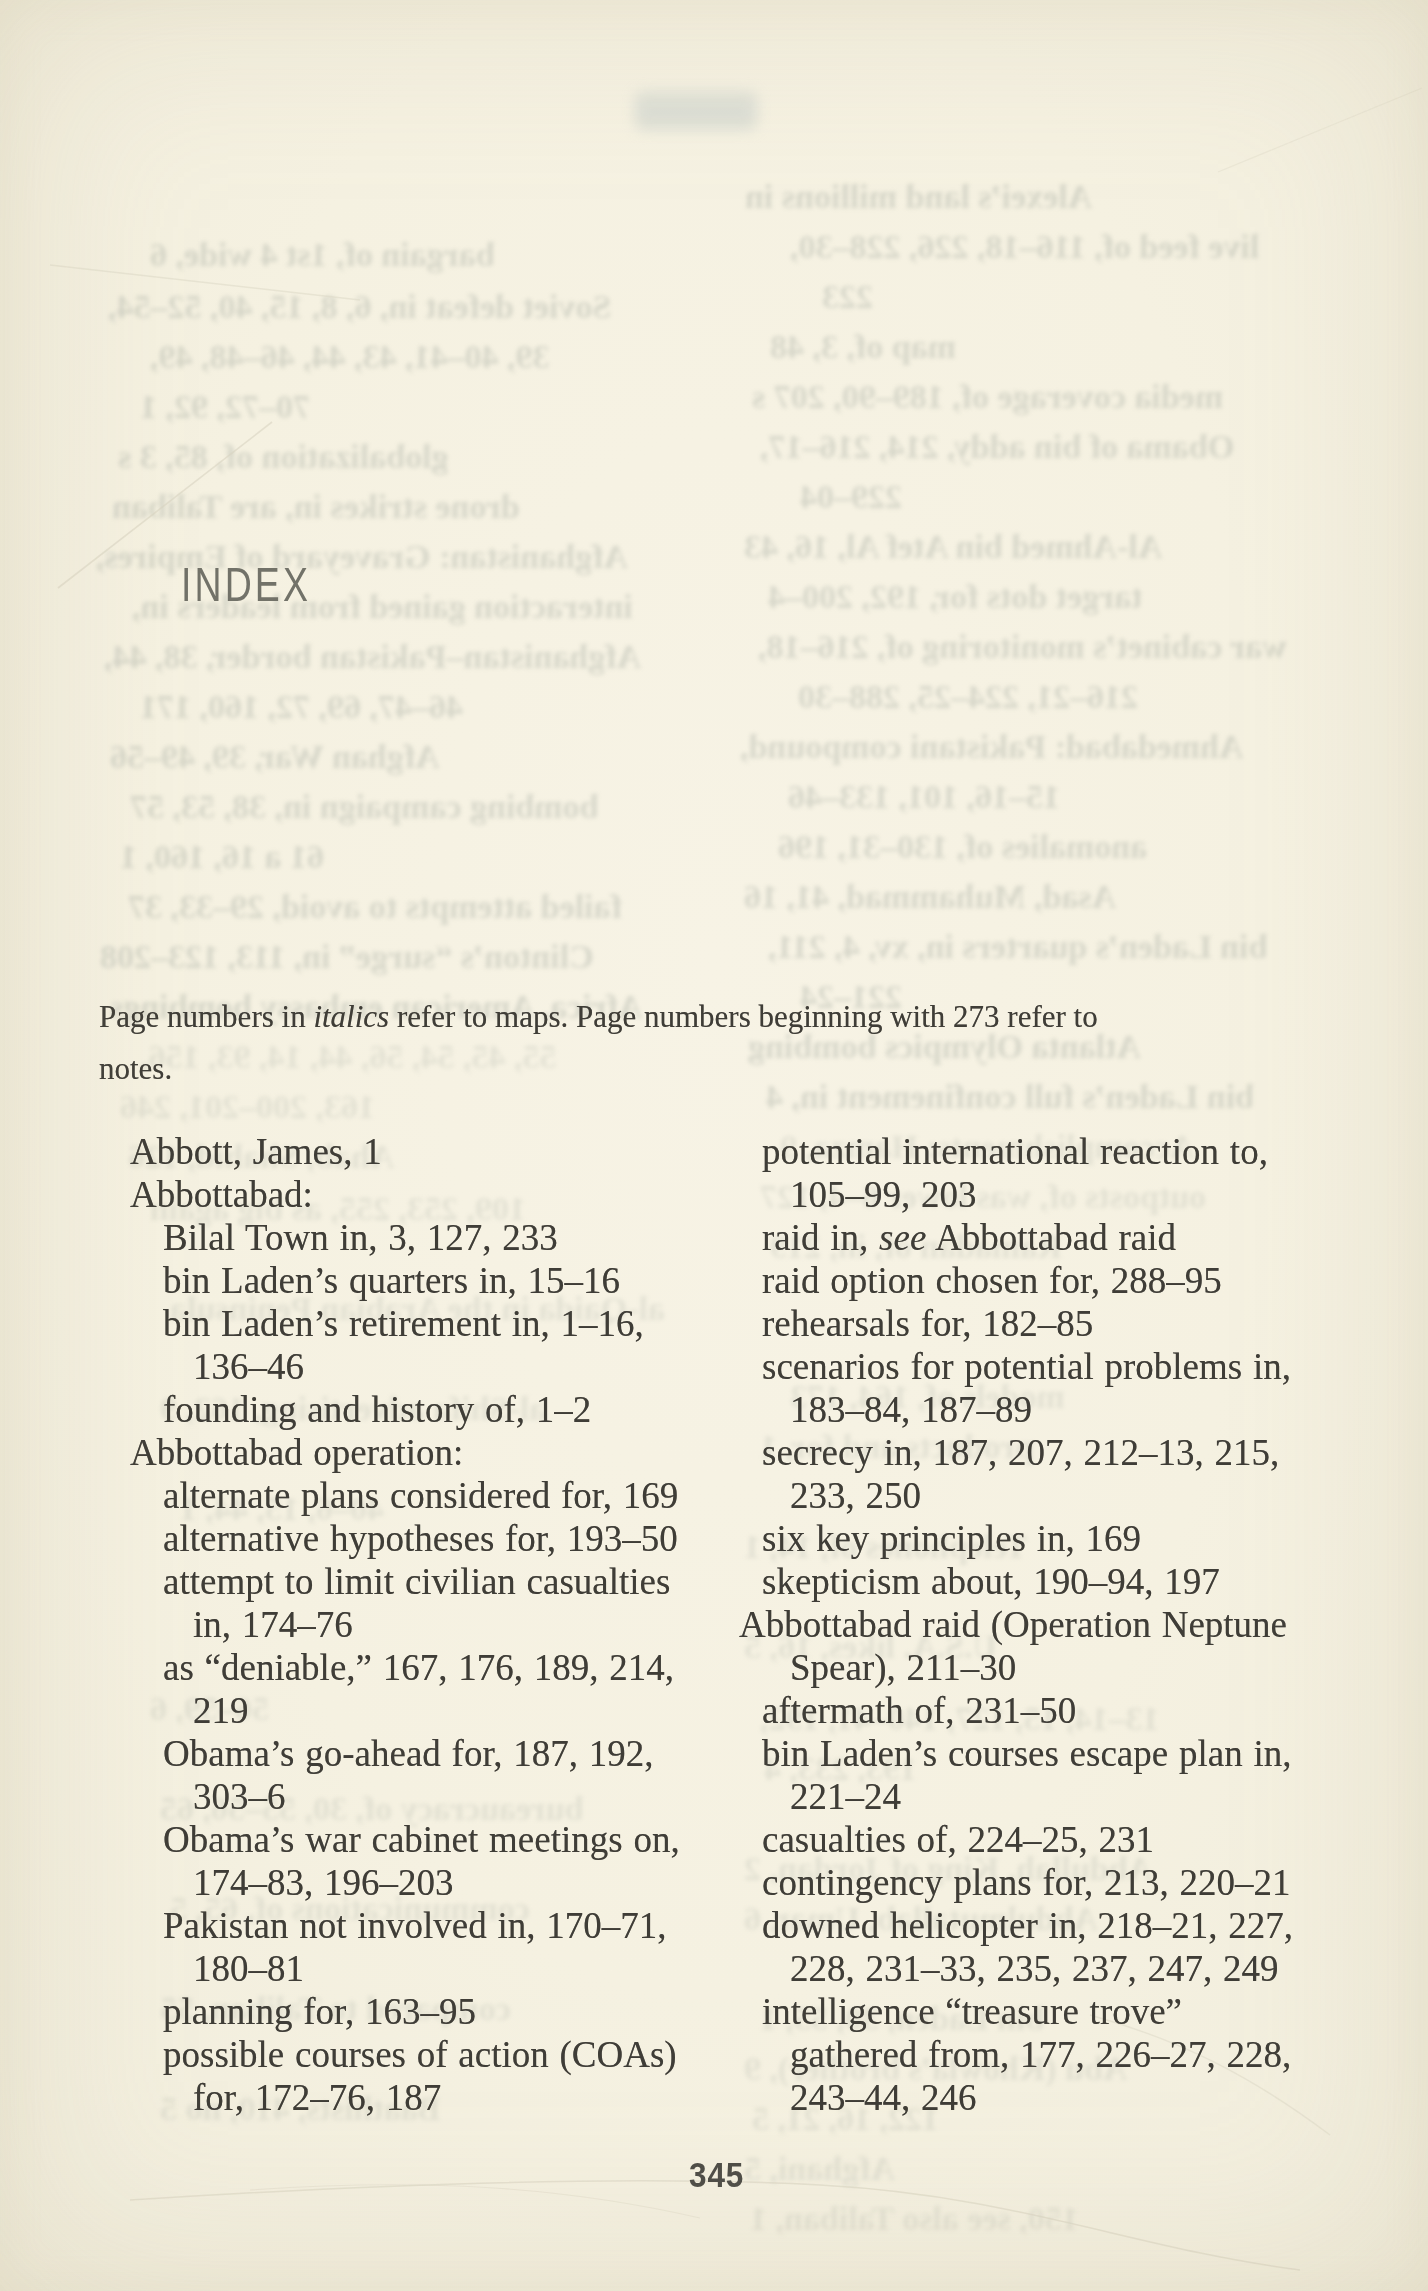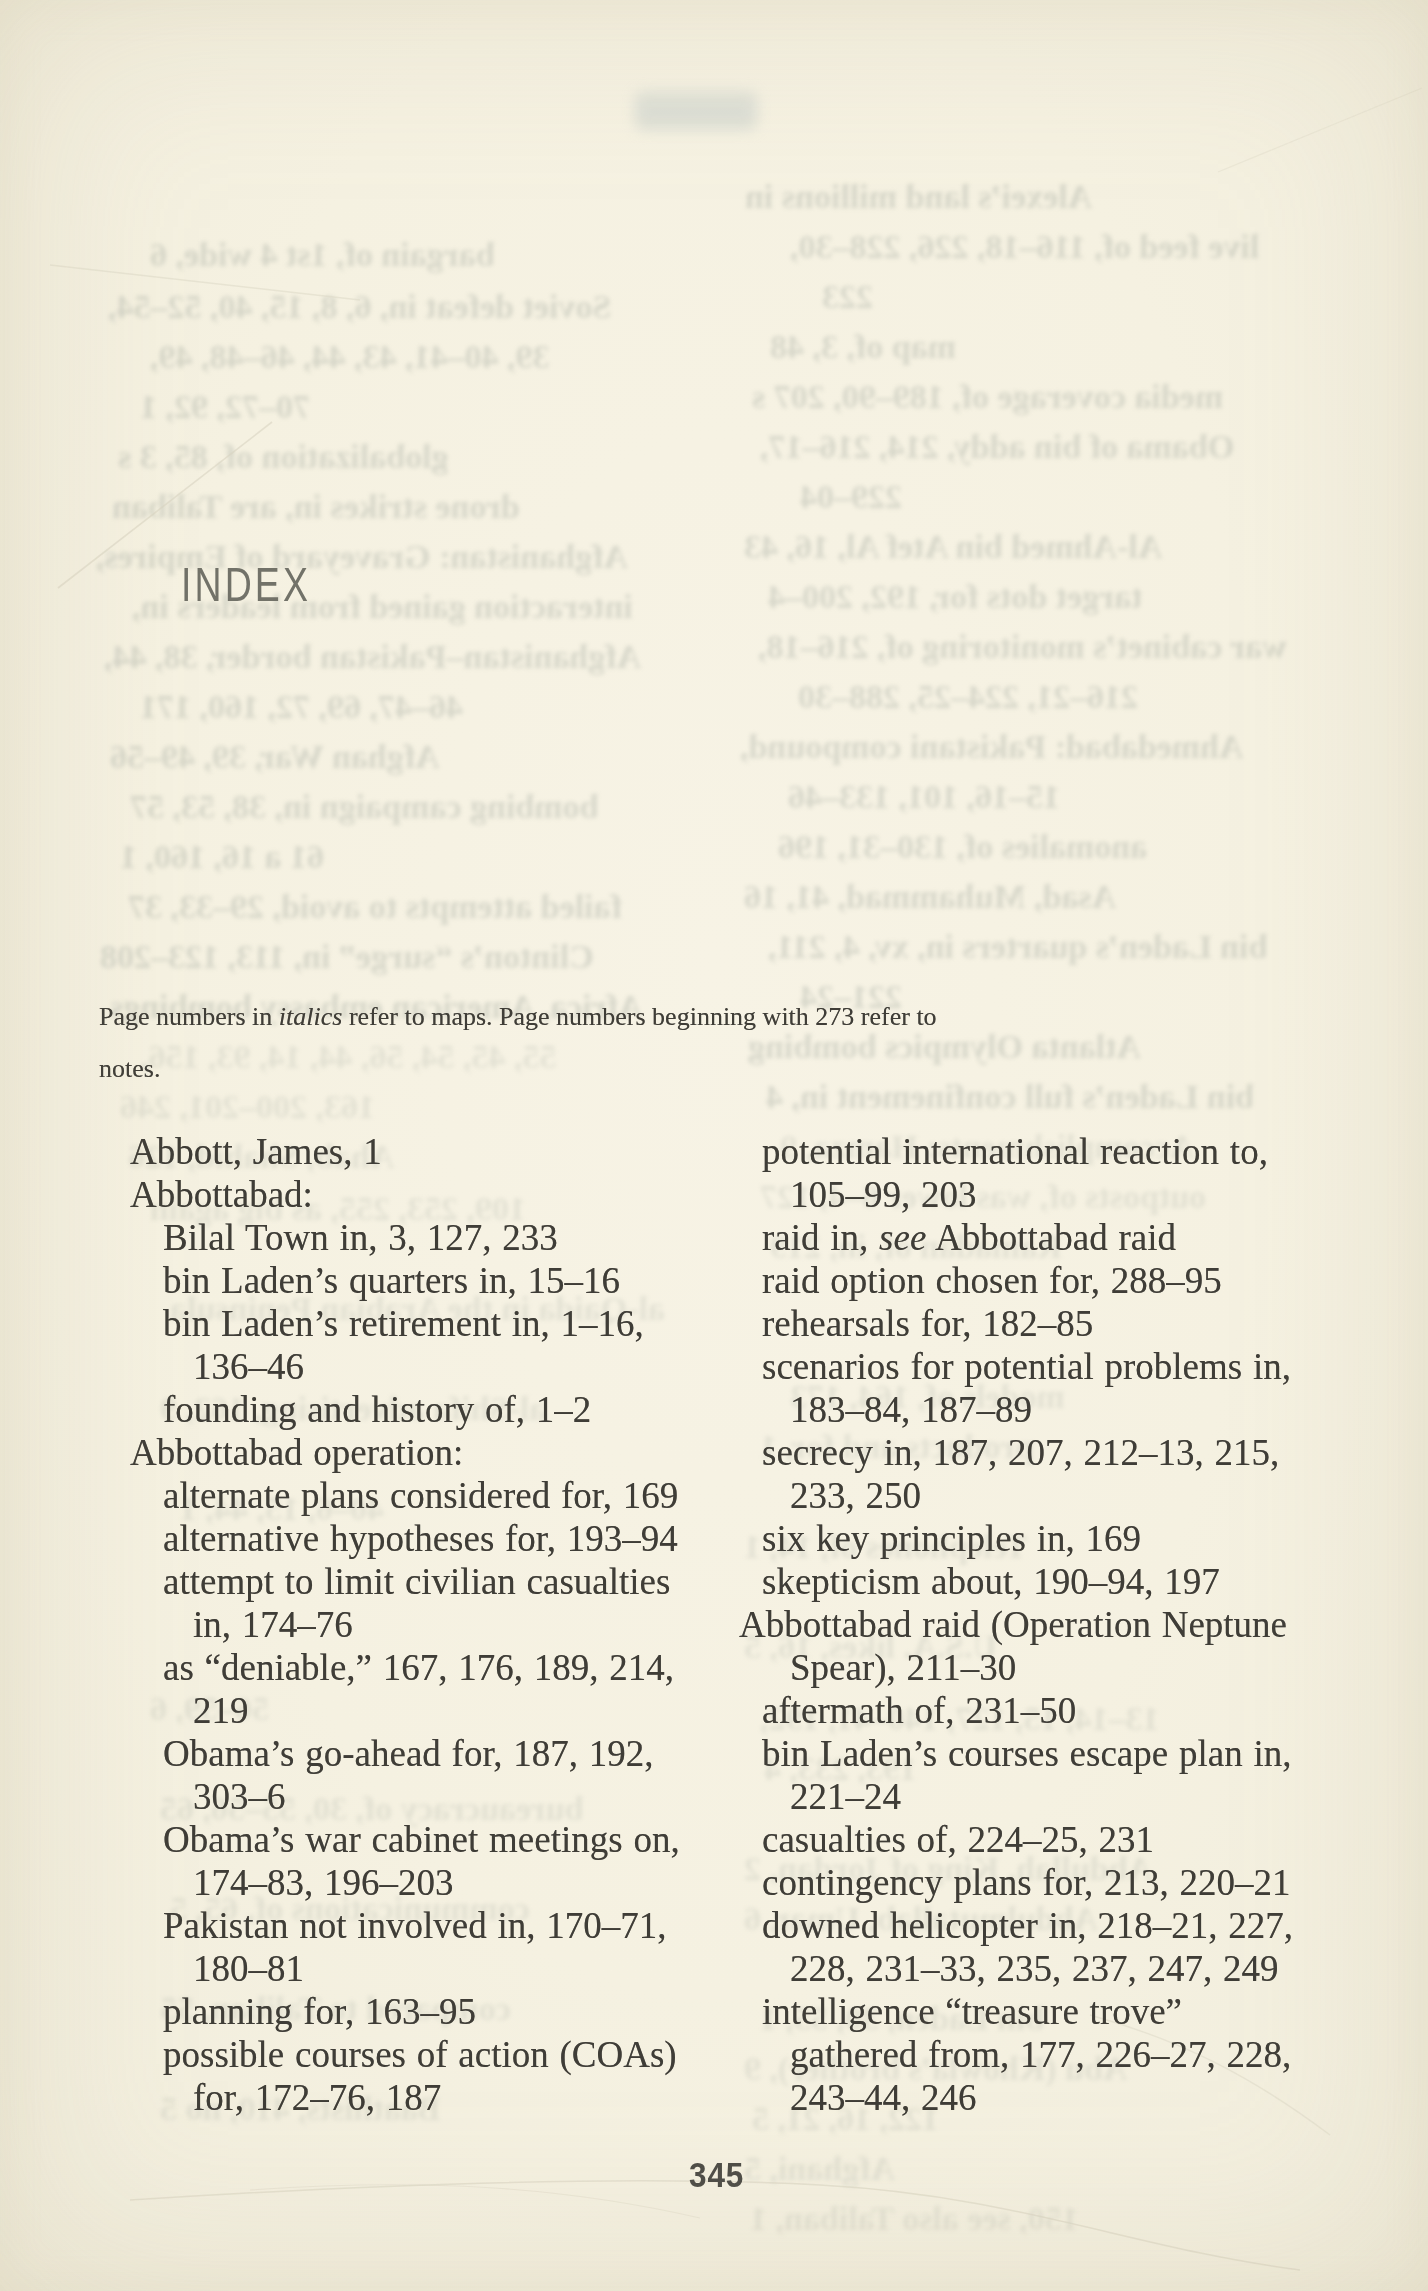--- a/index.html
+++ b/index.html
@@ -35,21 +35,21 @@
   
   .index-heading{
     position:absolute;left:181px;top:556px;
     font-family:"Liberation Sans", sans-serif;
     font-weight:400;font-size:48px;letter-spacing:4px;
     color:#696960;opacity:.93;
     transform:scale(.78,1.02);transform-origin:left top;
   }
   .usage-note{position:absolute;left:99px;top:991px;color:#3f3d37;}
   .note-line{
-    font-size:26px;line-height:52px;white-space:nowrap;
+    font-size:31px;line-height:52px;white-space:nowrap;
     text-shadow:0 0 .6px rgba(62,60,54,.55);
   }
   .it{font-style:italic;}
   .col{position:absolute;top:1130px;}
   .col-left{left:122px;margin-left:8px;}
   .col-right{left:739px;}
   .index-line{
     font-size:37px;line-height:43px;white-space:nowrap;
     color:#3f3d37;word-spacing:1.5px;
     text-shadow:0 0 .6px rgba(62,60,54,.55);
@@ -157,21 +157,21 @@
   <div class="col col-left" id="col-left">
       <div class="index-line ind-0">Abbott, James, 1</div>
       <div class="index-line ind-0">Abbottabad:</div>
       <div class="index-line ind-1">Bilal Town in, 3, 127, 233</div>
       <div class="index-line ind-1">bin Laden’s quarters in, 15–16</div>
       <div class="index-line ind-1">bin Laden’s retirement in, 1–16,</div>
       <div class="index-line ind-2">136–46</div>
       <div class="index-line ind-1">founding and history of, 1–2</div>
       <div class="index-line ind-0">Abbottabad operation:</div>
       <div class="index-line ind-1">alternate plans considered for, 169</div>
-      <div class="index-line ind-1">alternative hypotheses for, 193–94</div>
+      <div class="index-line ind-1">alternative hypotheses for, 193–50</div>
       <div class="index-line ind-1">attempt to limit civilian casualties</div>
       <div class="index-line ind-2">in, 174–76</div>
       <div class="index-line ind-1">as “deniable,” 167, 176, 189, 214,</div>
       <div class="index-line ind-2">219</div>
       <div class="index-line ind-1">Obama’s go-ahead for, 187, 192,</div>
       <div class="index-line ind-2">303–6</div>
       <div class="index-line ind-1">Obama’s war cabinet meetings on,</div>
       <div class="index-line ind-2">174–83, 196–203</div>
       <div class="index-line ind-1">Pakistan not involved in, 170–71,</div>
       <div class="index-line ind-2">180–81</div>

